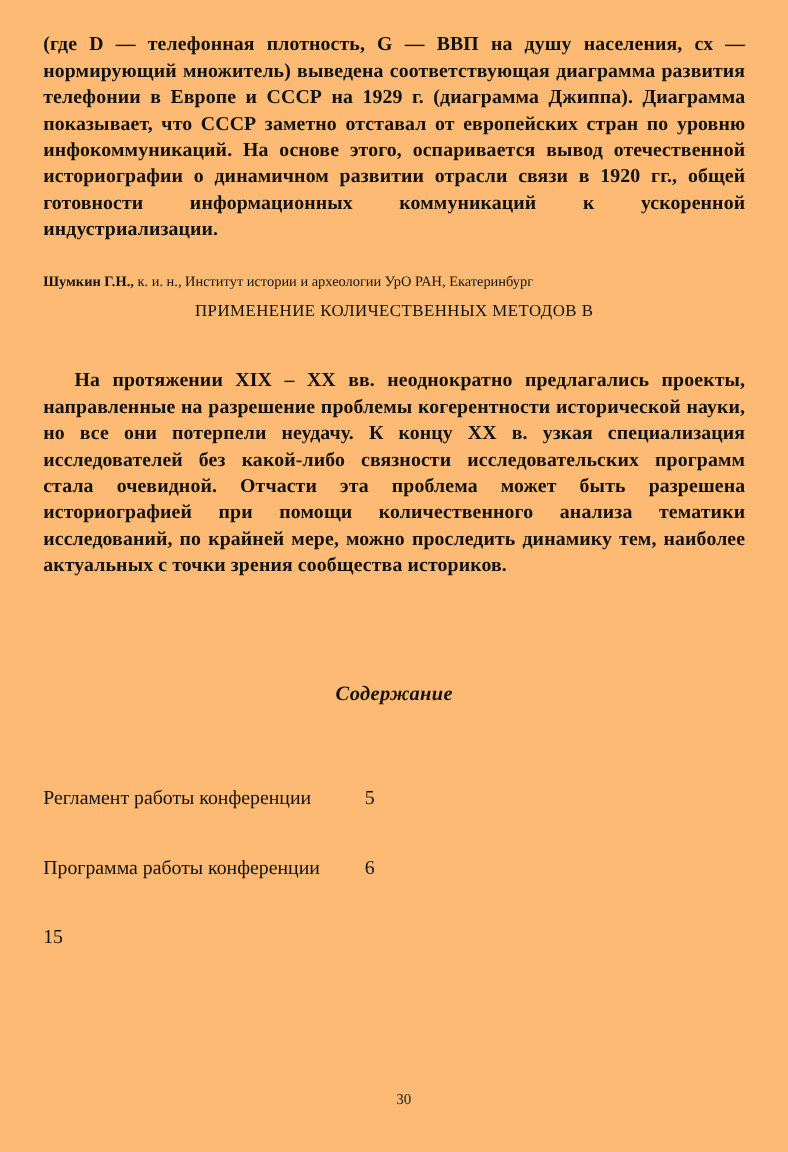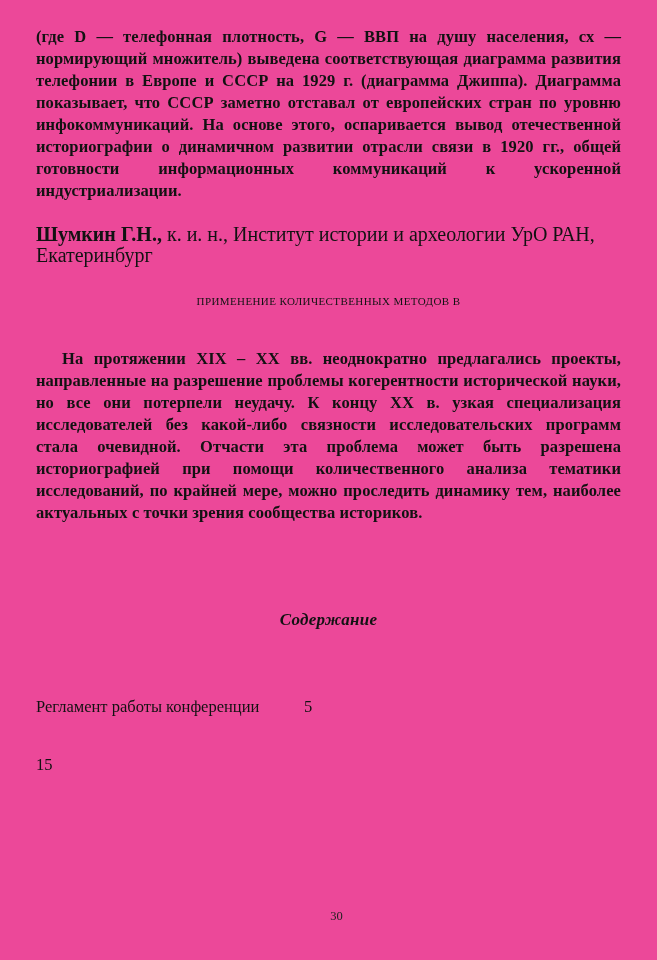--- a/index.html
+++ b/index.html
@@ -5,51 +5,51 @@
   html, body {
     margin: 0;
     padding: 0;
     background: #e9e9e9;
   }
   .page {
     position: relative;
     width: 657px;
     height: 960px;
     margin: 0 auto;
-    background: #ec4899;
+    background: #fdba74;
     font-family: "Liberation Serif", "DejaVu Serif", serif;
     color: #121212;
     overflow: hidden;
     box-sizing: border-box;
     padding: 26px 36px 0 36px;
   }
   .para {
     margin: 0;
     font-size: 16.5px;
     line-height: 22px;
     text-align: justify;
     font-weight: 700;
     letter-spacing: 0.1px;
   }
   .para.indented {
     text-indent: 26px;
     margin-top: 36px;
   }
   .author-line {
     margin: 22px 0 0 0;
-    font-size: 20px;
+    font-size: 12px;
     line-height: 21px;
     text-align: left;
   }
   .author-line .author-bold {
     font-weight: 700;
   }
   .title {
-    margin: 25px 0 0 0;
-    font-size: 11px;
+    margin: 4px 0 0 0;
+    font-size: 14px;
     font-weight: 400;
     line-height: 21px;
     text-align: center;
     letter-spacing: 0.4px;
   }
   .abstract-wrap {
     margin-top: 12px;
   }
   .toc-heading {
     margin: 86px 0 4px 0;
@@ -112,19 +112,23 @@
   </div>
 
   <h3 class="toc-heading">Содержание</h3>
 
   <div class="toc">
     <div class="toc-row">
       <span class="toc-label">Регламент работы конференции</span>
       <span class="toc-page">5</span>
     </div>
     <div class="toc-row">
+      <span class="toc-label">Программа работы конференции</span>
+      <span class="toc-page">6</span>
+    </div>
+    <div class="toc-row">
       <span class="toc-page">15</span>
     </div>
   </div>
 
   <div class="page-number">30</div>
 
 </div>
 
 </body></html>

